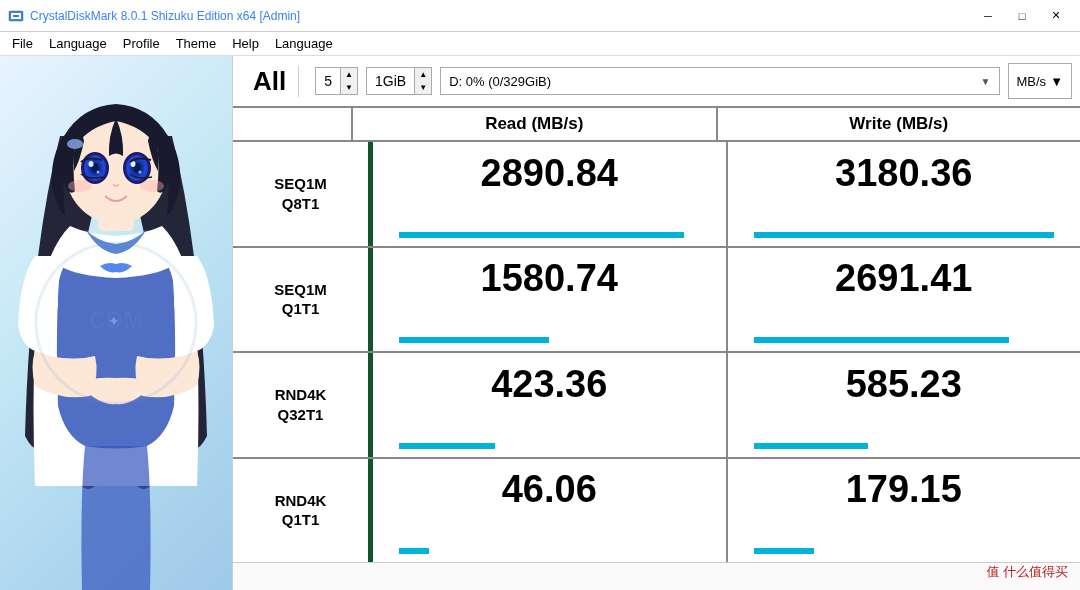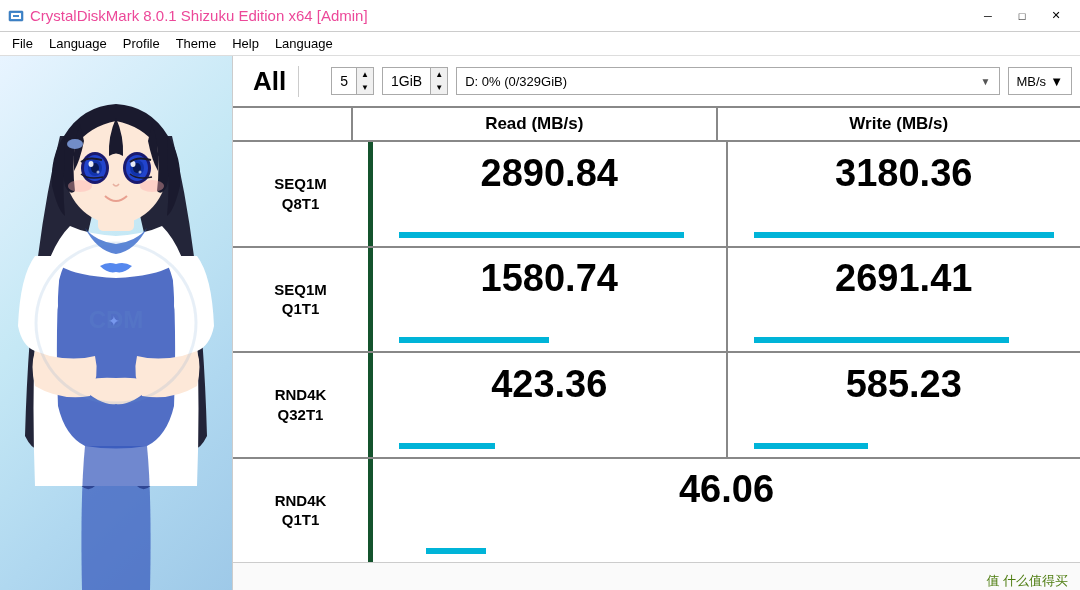--- a/index.html
+++ b/index.html
@@ -24,22 +24,22 @@
     .title-bar-left {
       display: flex;
       align-items: center;
       gap: 6px;
     }
     .title-bar-icon {
       width: 16px;
       height: 16px;
     }
     .title-bar-title {
-      font-size: 15px;
-      color: #ec4899;
+      font-size: 12px;
+      color: #3b82f6;
     }
     .title-bar-controls {
       display: flex;
       align-items: center;
       gap: 2px;
     }
     .title-btn {
       width: 32px;
       height: 20px;
       background: transparent;
@@ -116,21 +116,21 @@
       height: 52px;
       padding: 0 8px;
       gap: 8px;
     }
     .all-label {
       font-size: 26px;
       font-weight: bold;
       color: #000;
       padding: 0 12px;
       border-right: 1px solid #ccc;
-      margin-right: 24px;
+      margin-right: 8px;
     }
     .ctrl-group {
       display: flex;
       align-items: center;
       border: 1px solid #aaa;
       height: 28px;
       background: #fff;
     }
     .ctrl-value {
       padding: 0 8px;
@@ -168,21 +168,21 @@
       flex: 1;
     }
     .drive-arrow {
       font-size: 10px;
       color: #555;
     }
     .unit-select {
       display: flex;
       align-items: center;
       border: 1px solid #aaa;
-      height: 28px;
+      height: 36px;
       background: #fff;
       padding: 0 8px;
       font-size: 13px;
       cursor: pointer;
       gap: 4px;
     }
 
     
     .col-headers {
       display: flex;
@@ -254,25 +254,25 @@
     .cell-bar {
       height: 6px;
       background: #00b4d8;
     }
 
     
     .bottom-bar {
       height: 28px;
       border-top: 1px solid #ccc;
       display: flex;
-      align-items: flex-end;
+      align-items: flex-start;
       justify-content: flex-end;
       padding-right: 12px;
       font-size: 13px;
-      color: #4d7c0f;
+      color: #b91c1c;
       background: #fafafa;
     }
   </style>
 </head>
 <body>
 
 <div class="title-bar">
   <div class="title-bar-left">
     <svg class="title-bar-icon" viewBox="0 0 16 16">
       <rect x="1" y="3" width="14" height="10" rx="1" fill="#4488cc" stroke="#2266aa" stroke-width="0.5"></rect>
@@ -479,20 +479,26 @@
         <div class="data-row">
           <div class="row-label">
             <span>RND4K<br>Q1T1</span>
           </div>
           <div class="row-cell">
       <span class="cell-value">46.06</span>
       <div class="cell-bar-container">
         <div class="cell-bar" style="width:10%"></div>
       </div>
     </div>
+          <div class="row-cell">
+      <span class="cell-value">179.15</span>
+      <div class="cell-bar-container">
+        <div class="cell-bar" style="width:20%"></div>
+      </div>
+    </div>
         </div>
       </div>
 
     <div class="bottom-bar">
       <span>值 什么值得买</span>
     </div>
   </div>
 </div>
 
 </body></html>

